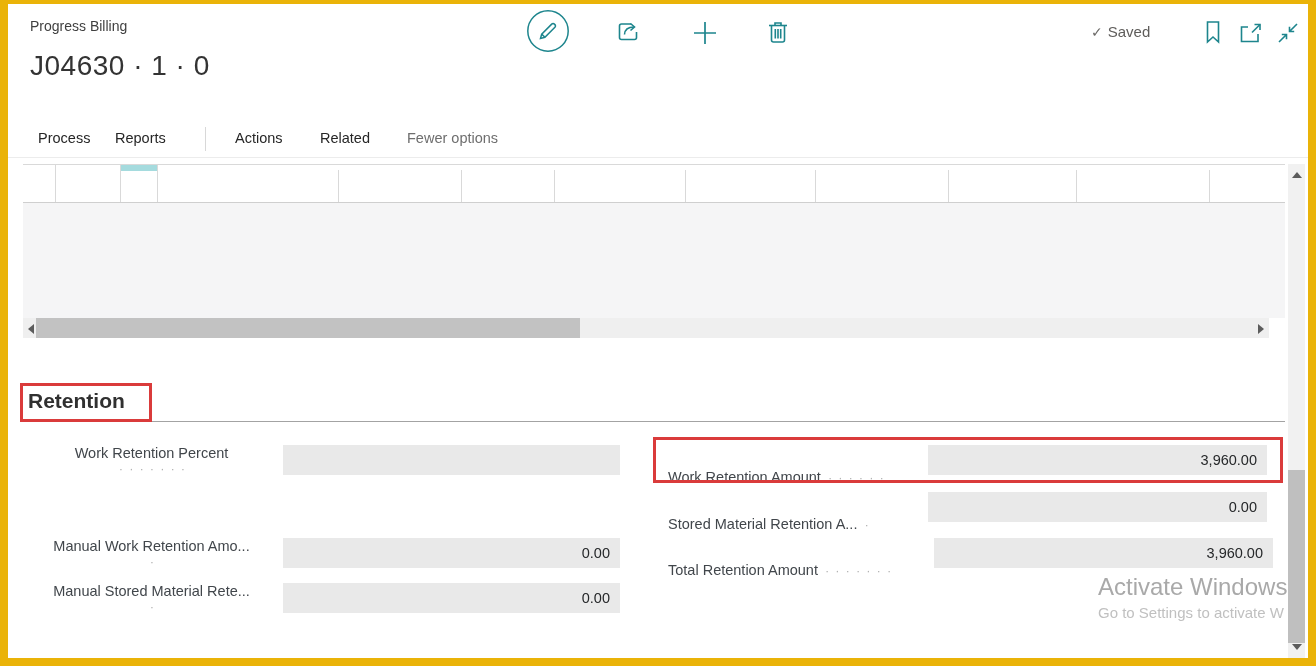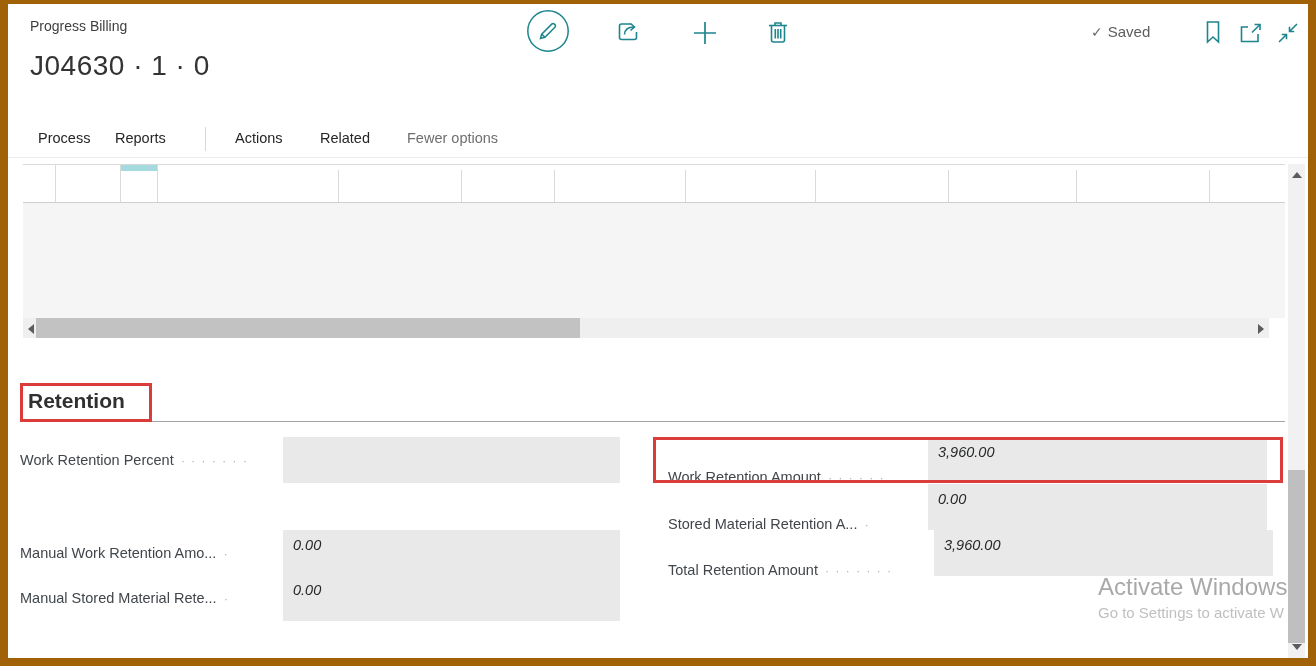--- a/index.html
+++ b/index.html
@@ -1,18 +1,18 @@
 <!DOCTYPE html>
 <html><head>
 <meta charset="utf-8">
 <style>
   * { margin:0; padding:0; box-sizing:border-box; }
   html,body { background:#fff; }
   body { font-family:"Liberation Sans", sans-serif; }
-  .frame { position:relative; width:1316px; height:666px; background:#a16207; overflow:hidden; }
+  .frame { position:relative; width:1316px; height:666px; background:#eab308; overflow:hidden; }
   .page  { position:absolute; left:8px; top:4px; width:1300px; height:654px; background:#ffffff; overflow:hidden; }
 
   
   .caption { position:absolute; left:22px; top:14px; font-size:14px; color:#3f3f3f; }
   .title   { position:absolute; left:22px; top:46px; font-size:28px; font-weight:400; letter-spacing:.5px; color:#333333; }
   .icon-btn { position:absolute; cursor:pointer; }
   .saved { position:absolute; left:1083px; top:19px; font-size:15px; color:#5f5d5b; display:flex; align-items:center; gap:5px; }
   .saved .chk { font-size:14px; color:#6b6967; }
 
   
@@ -46,28 +46,28 @@
   
   .section-heading { position:absolute; left:20px; top:385px; font-size:21px; font-weight:700; color:#303030; }
   .section-divider { position:absolute; left:12px; top:417px; width:1265px; height:1px; background:#a3a3a3; }
   .anno { position:absolute; border:3px solid #da3b3b; z-index:4; pointer-events:none; }
   .anno-heading { left:12px; top:379px; width:132px; height:39px; }
   .anno-field   { left:645px; top:433px; width:630px; height:46px; }
 
   .field-row { position:absolute; height:30px; display:flex; align-items:center; }
   .label-wrap { display:flex; align-items:center; overflow:hidden; white-space:nowrap; }
   .field-row.leftcol  { left:12px; }
-  .field-row.leftcol  .label-wrap { width:263px; }
+  .field-row.leftcol  .label-wrap { width:263px;flex-direction:column; }
   .field-row.leftcol  .field-box { width:337px; }
   .field-row.rightcol { left:660px; }
   .field-row.rightcol .label-wrap { width:260px;margin-top:34px; }
   .field-row.rightcol .field-box { width:339px; }
   .field-label { font-size:14.5px; color:#41464b; }
   .field-dots { flex:1; margin-left:7px; font-size:13px; color:#b3b3b3; letter-spacing:6px; overflow:hidden; white-space:nowrap; }
-  .field-box { height:46px; background:#e9e9e9; line-height:30px; padding:0 10px; cursor:text;font-style:italic; }
+  .field-box { height:30px; background:#e9e9e9; line-height:30px; text-align:right; padding:0 10px; cursor:text; }
   .field-value { font-size:14.5px; color:#26282a; }
 
   
   .wm1 { position:absolute; left:1090px; top:569px; font-size:24px; color:#a9a9a9; white-space:nowrap; z-index:1; }
   .wm2 { position:absolute; left:1090px; top:600px; font-size:15px; color:#c0c0c0; white-space:nowrap; z-index:1; }
 
   svg { display:block; }
 </style>
 </head>
 <body>

